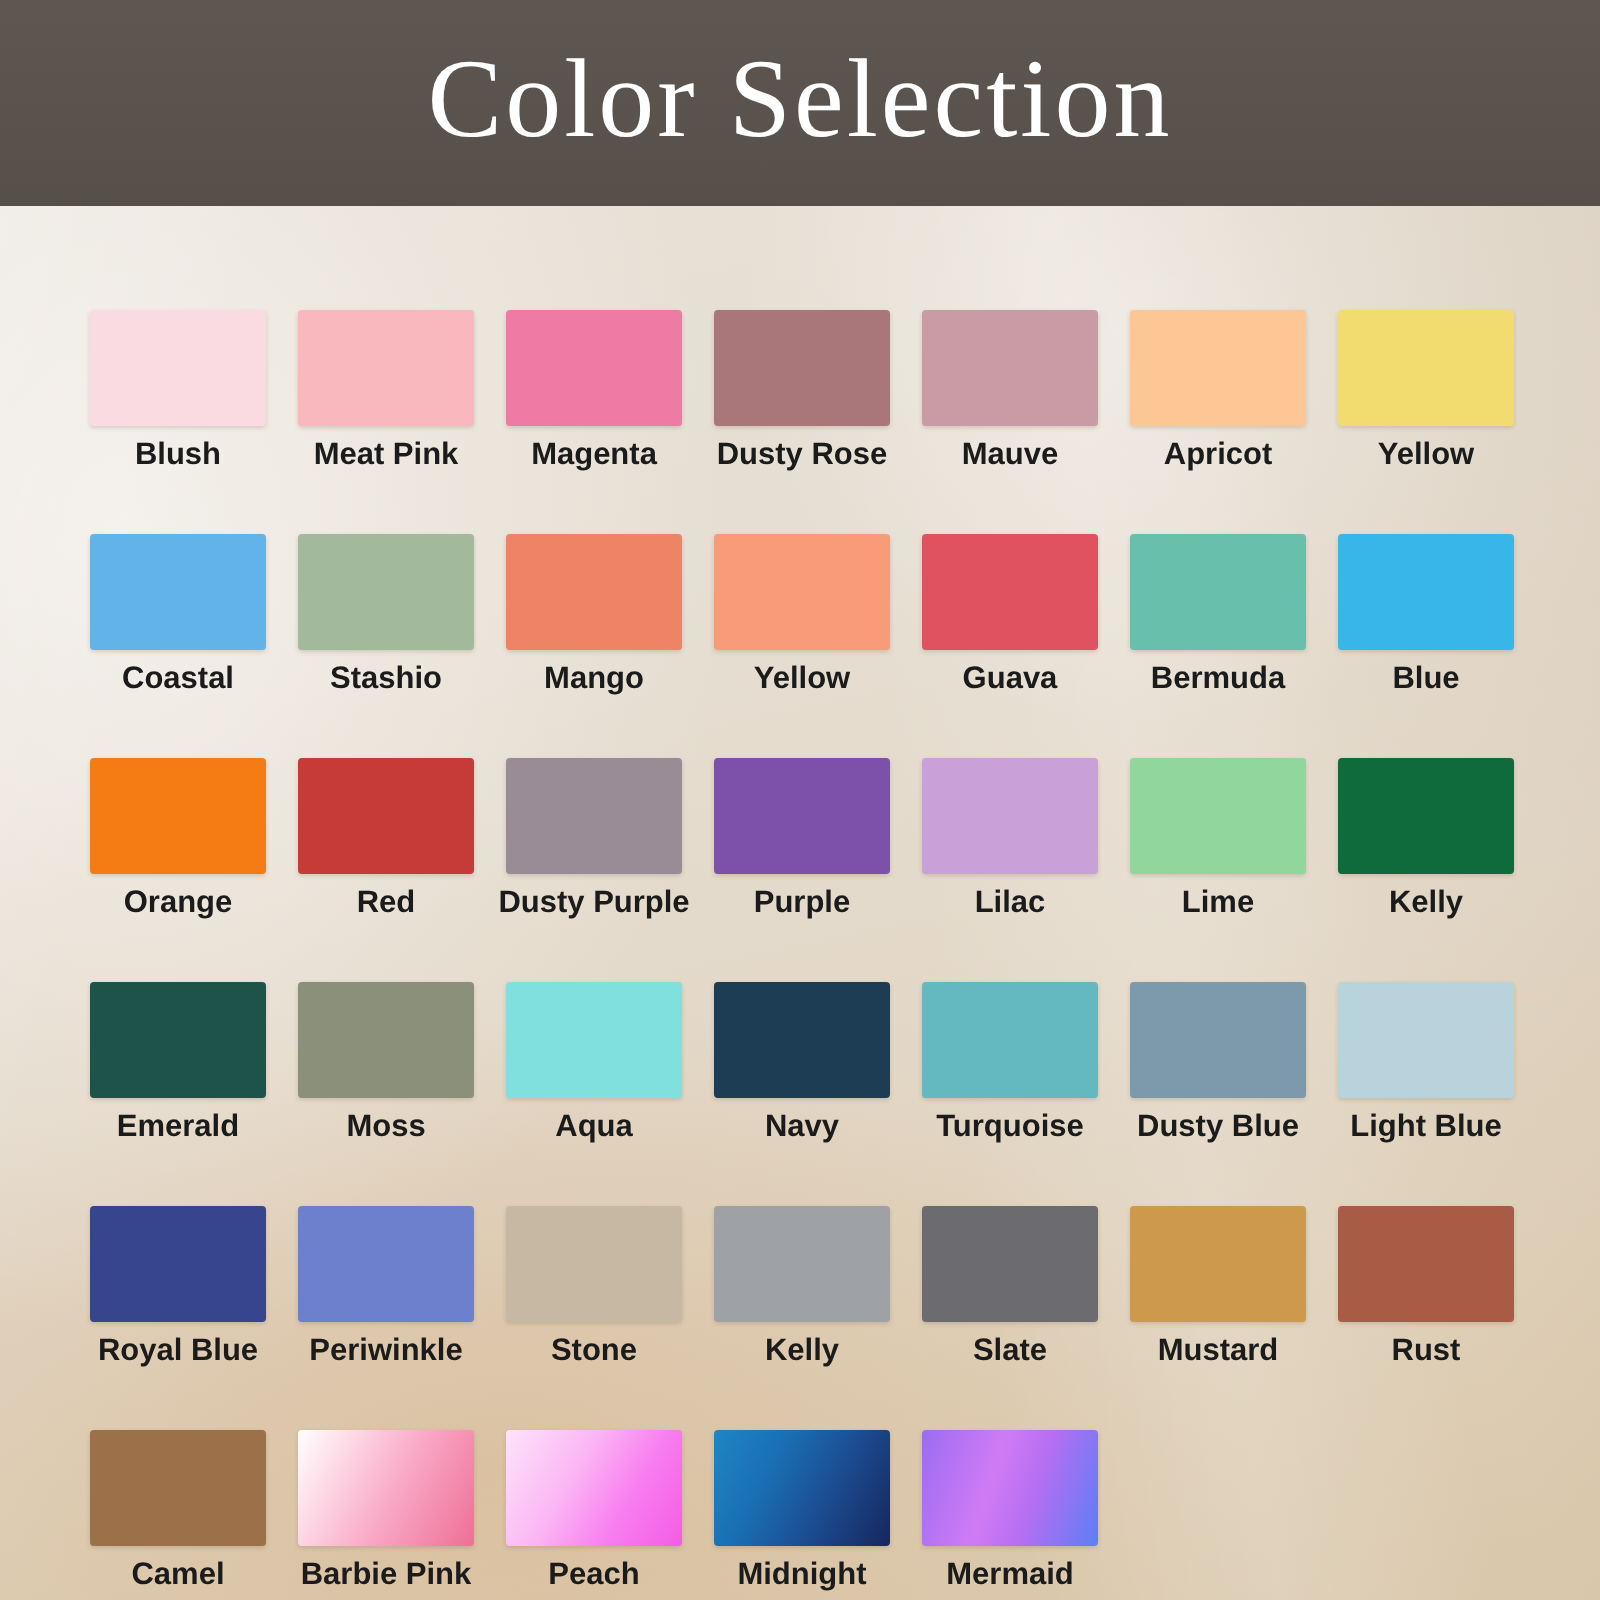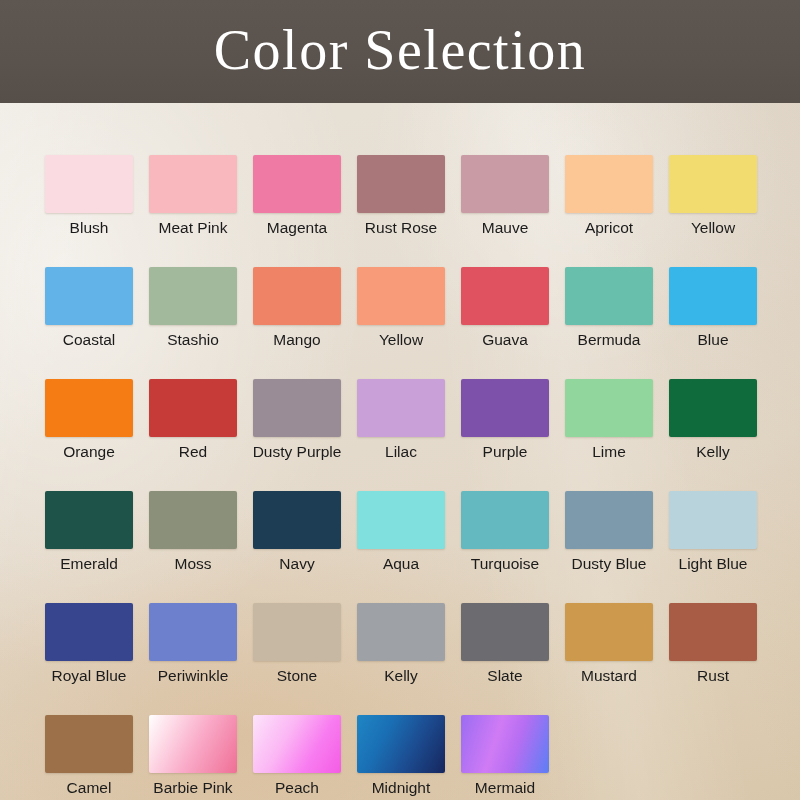--- a/index.html
+++ b/index.html
@@ -89,20 +89,21 @@
     box-shadow: 0 1px 2px rgba(110,90,66,0.22);
   }
 
   .swatch-label {
     margin-top: 6px;
     font-size: 15.5px;
     line-height: 18px;
     color: #1b1b1b;
     text-align: center;
     white-space: nowrap;
+    font-weight: bold;
   }
 </style>
 </head>
 <body>
 
 <div id="page">
 
   <div id="fabric-texture"></div>
 
   <div id="header">
@@ -117,21 +118,21 @@
       <div class="swatch-cell">
         <div class="swatch-chip" style="background: rgb(249, 184, 189);"></div>
         <div class="swatch-label">Meat Pink</div>
       </div>
       <div class="swatch-cell">
         <div class="swatch-chip" style="background: rgb(239, 123, 165);"></div>
         <div class="swatch-label">Magenta</div>
       </div>
       <div class="swatch-cell">
         <div class="swatch-chip" style="background: rgb(169, 118, 122);"></div>
-        <div class="swatch-label">Rust Rose</div>
+        <div class="swatch-label">Dusty Rose</div>
       </div>
       <div class="swatch-cell">
         <div class="swatch-chip" style="background: rgb(201, 155, 164);"></div>
         <div class="swatch-label">Mauve</div>
       </div>
       <div class="swatch-cell">
         <div class="swatch-chip" style="background: rgb(252, 198, 149);"></div>
         <div class="swatch-label">Apricot</div>
       </div>
       <div class="swatch-cell">
@@ -172,52 +173,52 @@
       </div>
       <div class="swatch-cell">
         <div class="swatch-chip" style="background: rgb(198, 58, 56);"></div>
         <div class="swatch-label">Red</div>
       </div>
       <div class="swatch-cell">
         <div class="swatch-chip" style="background: rgb(153, 140, 150);"></div>
         <div class="swatch-label">Dusty Purple</div>
       </div>
       <div class="swatch-cell">
+        <div class="swatch-chip" style="background: rgb(125, 81, 170);"></div>
+        <div class="swatch-label">Purple</div>
+      </div>
+      <div class="swatch-cell">
         <div class="swatch-chip" style="background: rgb(201, 160, 216);"></div>
         <div class="swatch-label">Lilac</div>
       </div>
       <div class="swatch-cell">
-        <div class="swatch-chip" style="background: rgb(125, 81, 170);"></div>
-        <div class="swatch-label">Purple</div>
-      </div>
-      <div class="swatch-cell">
         <div class="swatch-chip" style="background: rgb(145, 214, 156);"></div>
         <div class="swatch-label">Lime</div>
       </div>
       <div class="swatch-cell">
         <div class="swatch-chip" style="background: rgb(15, 107, 60);"></div>
         <div class="swatch-label">Kelly</div>
       </div>
       <div class="swatch-cell">
         <div class="swatch-chip" style="background: rgb(29, 83, 73);"></div>
         <div class="swatch-label">Emerald</div>
       </div>
       <div class="swatch-cell">
         <div class="swatch-chip" style="background: rgb(138, 144, 121);"></div>
         <div class="swatch-label">Moss</div>
       </div>
       <div class="swatch-cell">
+        <div class="swatch-chip" style="background: rgb(127, 224, 221);"></div>
+        <div class="swatch-label">Aqua</div>
+      </div>
+      <div class="swatch-cell">
         <div class="swatch-chip" style="background: rgb(28, 61, 84);"></div>
         <div class="swatch-label">Navy</div>
       </div>
       <div class="swatch-cell">
-        <div class="swatch-chip" style="background: rgb(127, 224, 221);"></div>
-        <div class="swatch-label">Aqua</div>
-      </div>
-      <div class="swatch-cell">
         <div class="swatch-chip" style="background: rgb(100, 184, 192);"></div>
         <div class="swatch-label">Turquoise</div>
       </div>
       <div class="swatch-cell">
         <div class="swatch-chip" style="background: rgb(125, 154, 172);"></div>
         <div class="swatch-label">Dusty Blue</div>
       </div>
       <div class="swatch-cell">
         <div class="swatch-chip" style="background: rgb(184, 211, 220);"></div>
         <div class="swatch-label">Light Blue</div>

